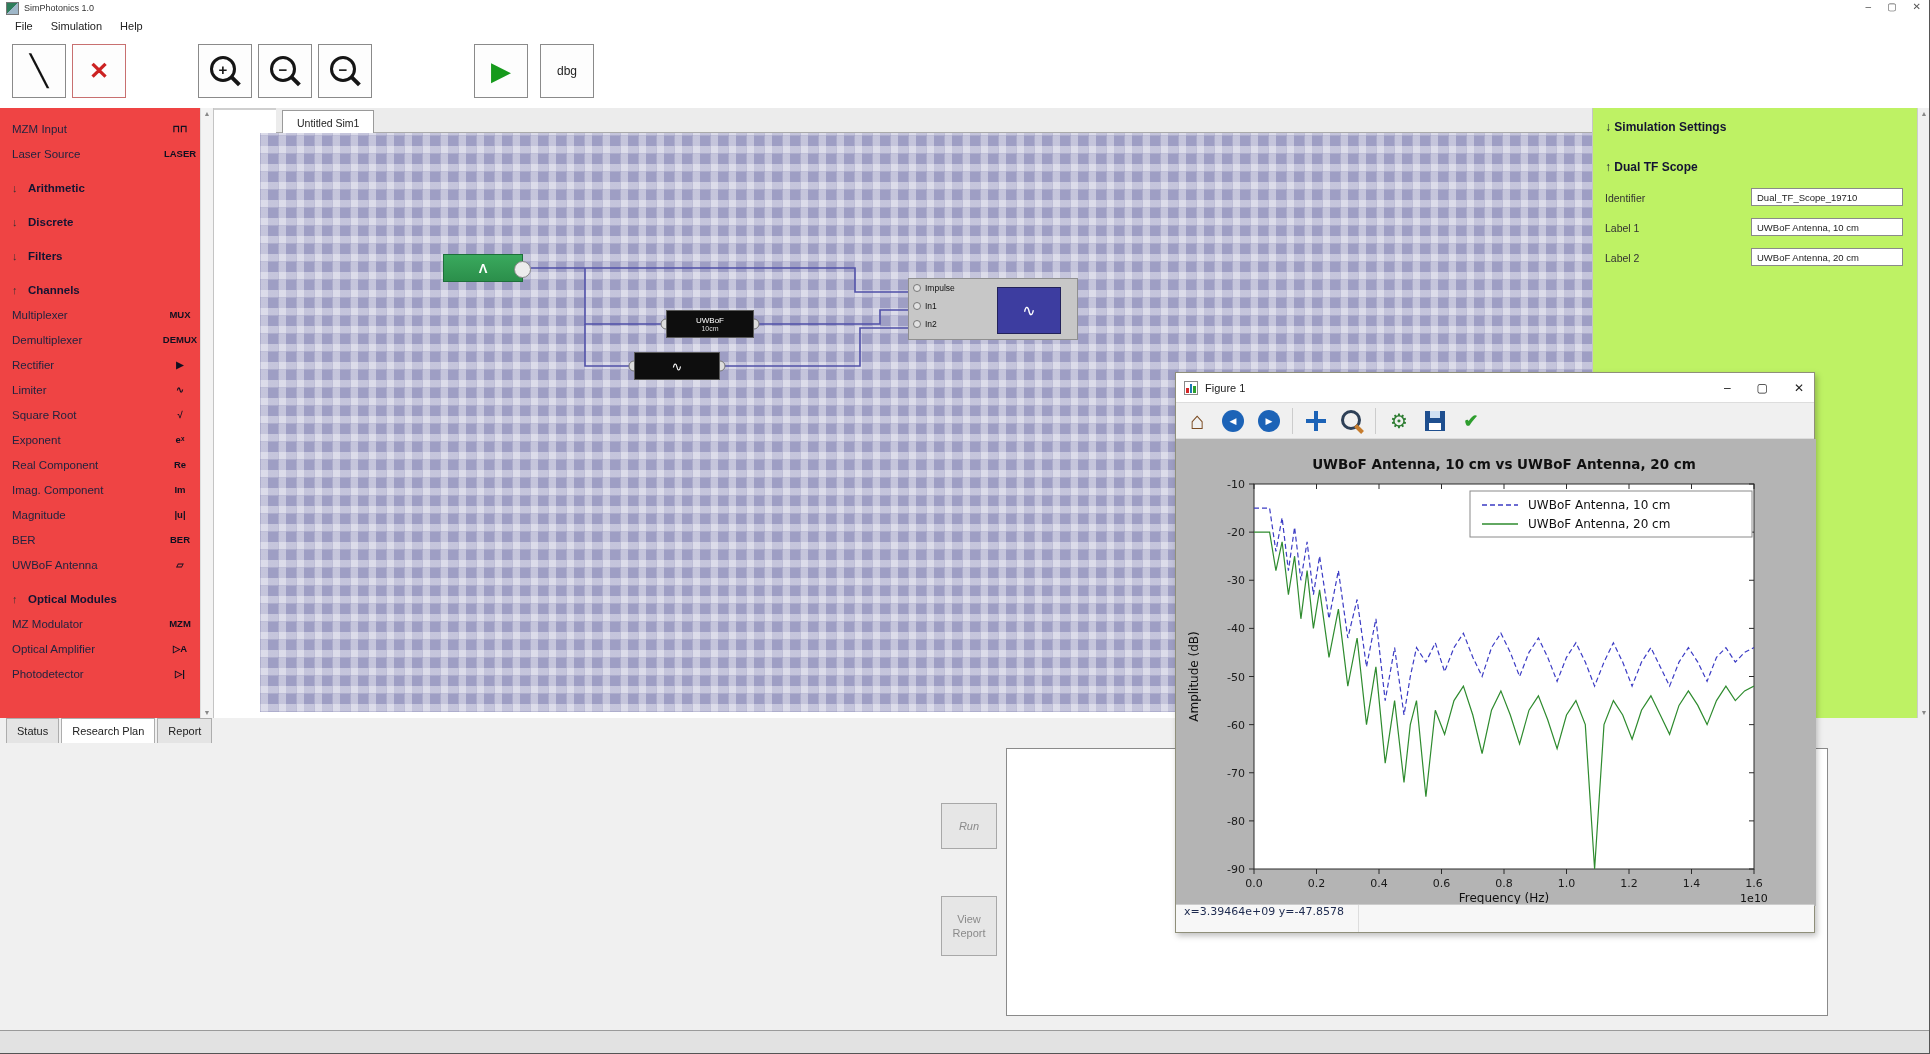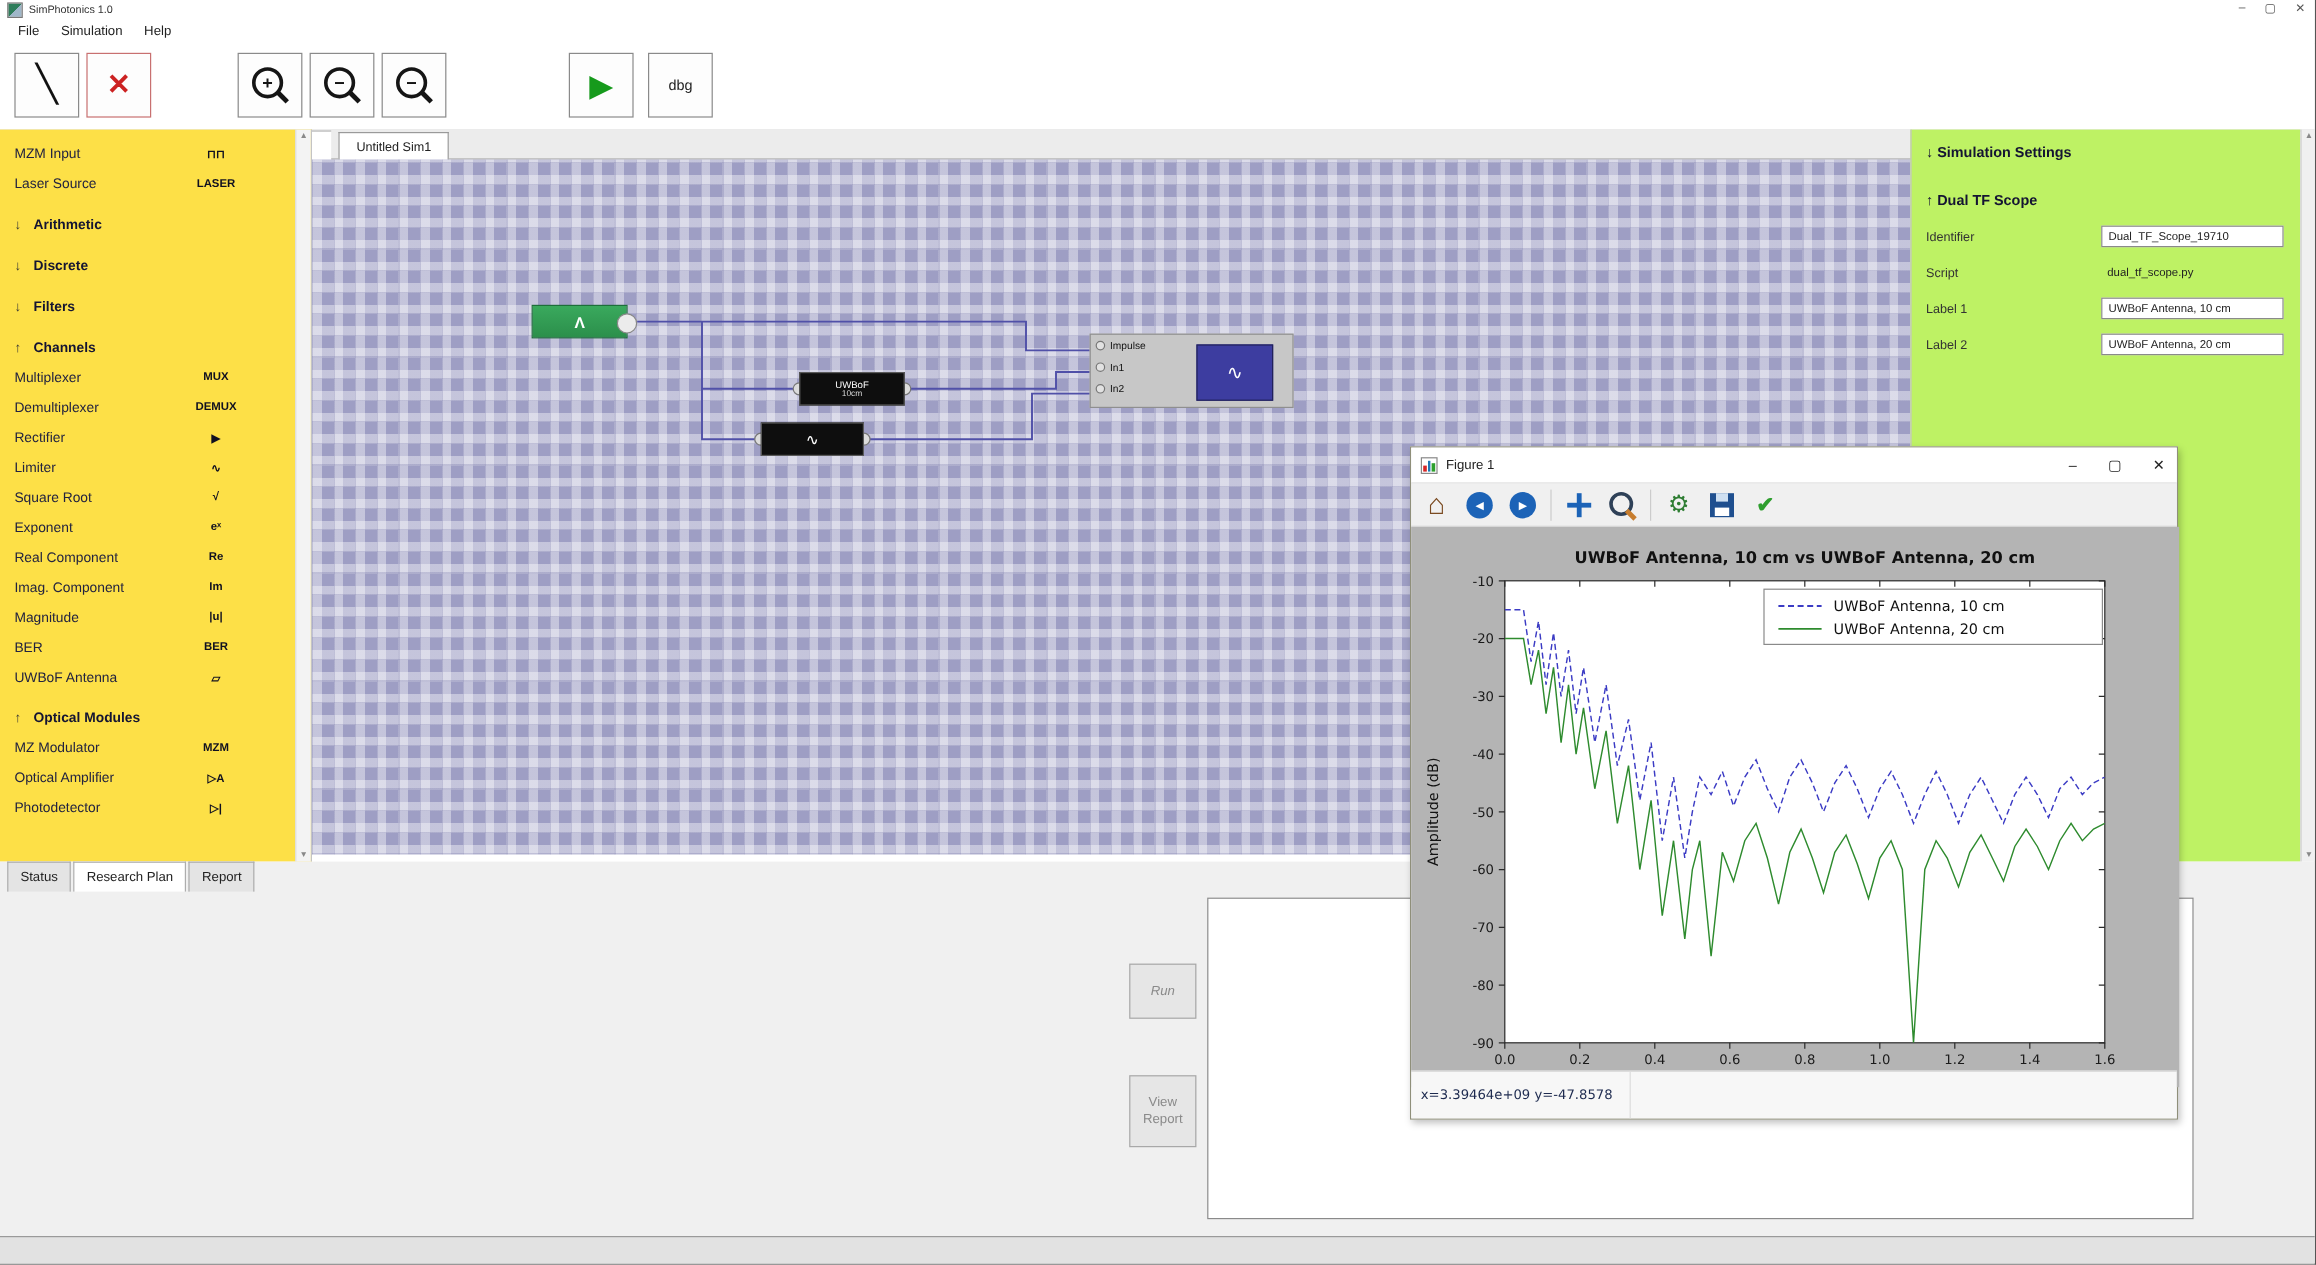--- a/index.html
+++ b/index.html
@@ -25,21 +25,21 @@
   #btn-run{left:474px;} #btn-debug{left:540px;}
   .wire-glyph{font-size:30px;color:#111;line-height:1;}
   .x-glyph{font-size:24px;color:#cc2222;font-weight:bold;line-height:1;}
   .play-glyph{font-size:26px;color:#169a1c;line-height:1;}
   .dbg-glyph{font-size:12px;color:#222;}
   .mag{position:relative;width:30px;height:30px;}
   .mag .lens{position:absolute;left:0;top:0;width:20px;height:20px;border:3px solid #151515;border-radius:50%;
              display:flex;align-items:center;justify-content:center;font-size:15px;font-weight:bold;color:#151515;line-height:1;}
   .mag .handle{position:absolute;width:11px;height:4px;background:#151515;right:-1px;bottom:3px;transform:rotate(45deg);}
   
-  #left-panel{position:absolute;left:0;top:108px;width:260px;height:610px;background:#fde047;border-right:1px solid #c4c4c4;box-sizing:border-box;}
+  #left-panel{position:absolute;left:0;top:108px;width:214px;height:610px;background:#ef4444;border-right:1px solid #c4c4c4;box-sizing:border-box;}
   #left-scroll{position:absolute;right:0;top:0;width:13px;height:100%;background:#f3f3f3;border-left:1px solid #ddd;box-sizing:border-box;
                display:flex;flex-direction:column;justify-content:space-between;align-items:center;font-size:7px;color:#888;padding:2px 0;}
   #palette{position:absolute;left:0;top:8px;right:14px;}
   .pal-row{position:relative;height:25px;display:flex;align-items:center;padding-left:12px;}
   .pal-row.header{margin-top:9px;}
   .pal-arrow{font-size:11px;color:#333;margin-right:6px;width:10px;}
   .pal-label{font-size:11.5px;color:#23233f;}
   .pal-row.header .pal-label{font-weight:bold;color:#141432;}
   .pal-icon{position:absolute;left:150px;width:60px;text-align:center;font-size:9.5px;font-weight:bold;color:#101020;}
   
@@ -116,22 +116,22 @@
   .fi-mag{position:relative;width:24px;height:24px;}
   .fi-mag .lens{position:absolute;left:1px;top:1px;width:14px;height:14px;border:3px solid #2e4057;border-radius:50%;}
   .fi-mag .handle{position:absolute;right:0px;bottom:2px;width:10px;height:4px;background:#c77d2e;transform:rotate(45deg);}
   .fi-gear{font-size:20px;color:#2e7d32;line-height:1;}
   .fi-save{width:20px;height:20px;background:#1f4f8f;position:relative;}
   .fi-save::before{content:"";position:absolute;left:5px;top:0;width:10px;height:7px;background:#cfe0f2;}
   .fi-save::after{content:"";position:absolute;left:4px;bottom:1px;width:12px;height:7px;background:#fff;}
   .fi-check{font-size:18px;color:#2e9e2e;font-weight:bold;line-height:1;}
   .fsep{width:1px;height:26px;background:#ccc;}
   #fig-content{position:absolute;left:0;top:66px;width:640px;height:467px;background:#b4b4b4;}
-  #fig-status{position:absolute;left:0;bottom:0;width:100%;height:40px;background:#f7f7f7;border-top:1px solid #ccc;box-sizing:border-box;
-              display:flex;align-items:center;padding-left:8px;font-size:11px;color:#1d2a4f;font-family:"DejaVu Sans",sans-serif;}
+  #fig-status{position:absolute;left:0;bottom:0;width:100%;height:28px;background:#f7f7f7;border-top:1px solid #ccc;box-sizing:border-box;
+              display:flex;padding-left:8px;font-size:11px;color:#1d2a4f;font-family:"DejaVu Sans",sans-serif;}
   #fig-status .sep{width:1px;height:100%;background:#ddd;margin-left:14px;}
   text{font-family:"DejaVu Sans",sans-serif;}
 </style>
 </head>
 <body>
 
 <div id="app">
 
   <div id="titlebar">
     <div id="app-icon"></div>
@@ -328,24 +328,20 @@
     </div>
   </div>
 
   <div id="right-panel">
     <div id="settings-header">↓ Simulation Settings</div>
     <div id="settings-section">↑ Dual TF Scope</div>
     <div id="settings-fields">
         <div class="set-row">
           <span class="set-label">Identifier</span>
           <span class="set-value boxed">Dual_TF_Scope_19710</span>
-        </div>
-        <div class="set-row">
-          <span class="set-label">Script</span>
-          <span class="set-value">dual_tf_scope.py</span>
         </div>
         <div class="set-row">
           <span class="set-label">Label 1</span>
           <span class="set-value boxed">UWBoF Antenna, 10 cm</span>
         </div>
         <div class="set-row">
           <span class="set-label">Label 2</span>
           <span class="set-value boxed">UWBoF Antenna, 20 cm</span>
         </div>
       </div>

